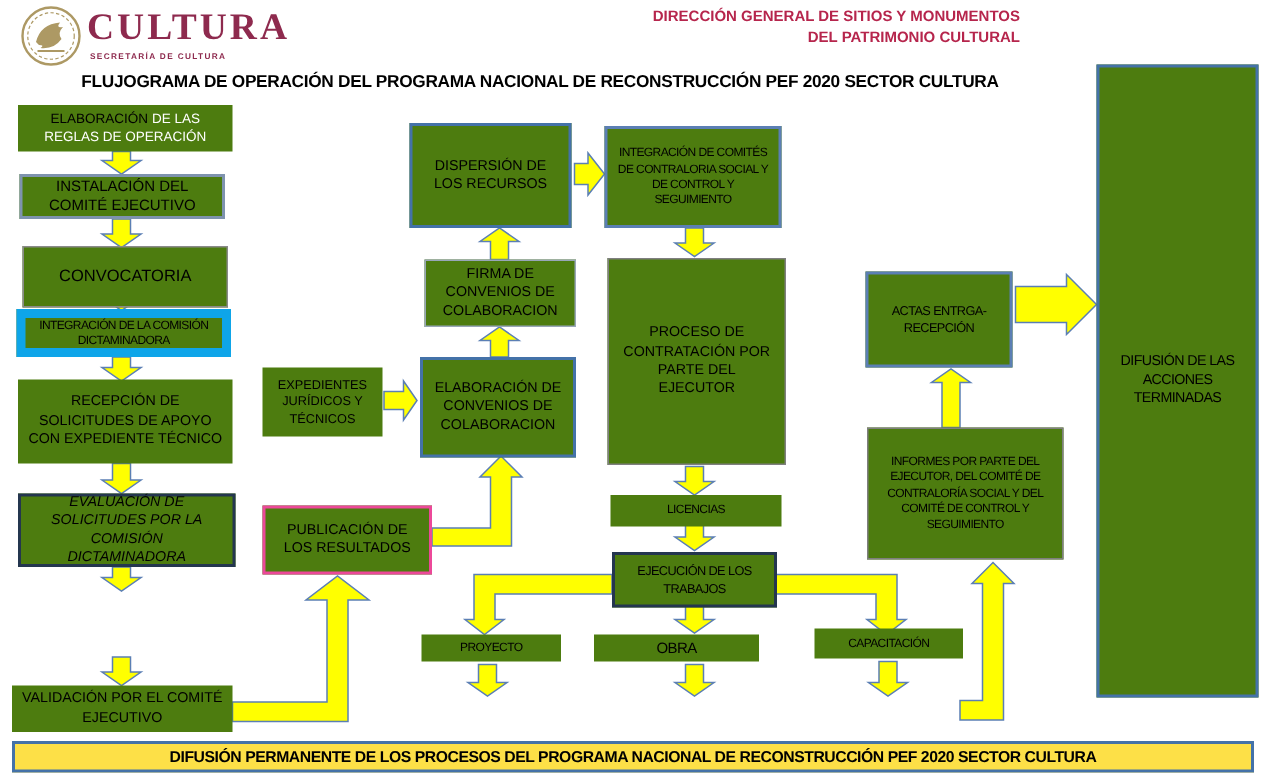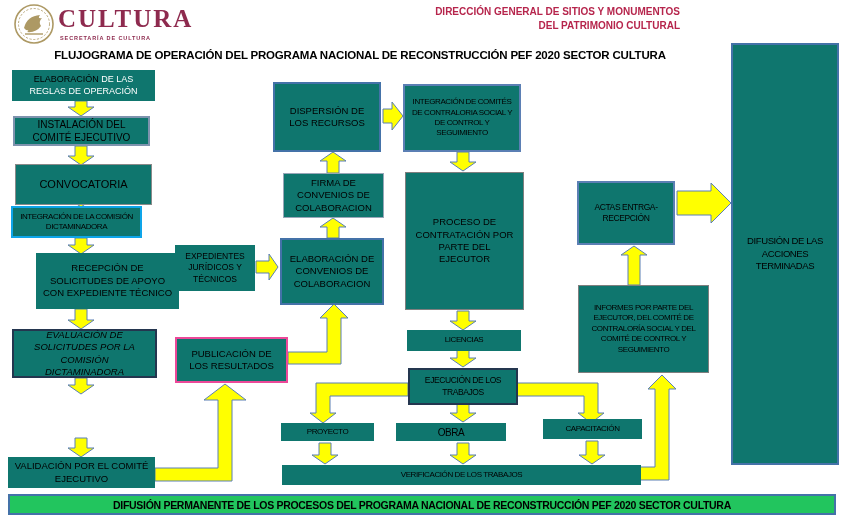--- a/index.html
+++ b/index.html
@@ -9,25 +9,25 @@
   .emblem{position:absolute;left:13px;top:3px;width:42px;height:42px;}
   .brand{position:absolute;left:58px;top:5px;font-family:"Liberation Serif",serif;
          font-weight:bold;font-size:25px;letter-spacing:2px;color:#8E2A4E;}
   .brand-sub{position:absolute;left:60px;top:35px;font-size:5.5px;font-weight:bold;
              letter-spacing:0.9px;color:#8E2A4E;}
   .dept{position:absolute;left:360px;top:5px;width:320px;text-align:right;
         font-weight:bold;font-size:10px;line-height:1.4;color:#B6254C;letter-spacing:0px;}
   .title{position:absolute;left:30px;top:49px;width:660px;text-align:center;
          font-weight:bold;font-size:11.5px;letter-spacing:-0.2px;color:#000;}
   
-  .box{position:absolute;background:#0f766e;display:flex;align-items:center;justify-content:center;
+  .box{position:absolute;background:#4d7c0f;display:flex;align-items:center;justify-content:center;
        text-align:center;color:#000;line-height:1.3;box-sizing:border-box;padding:1px 6px;z-index:2;}
   .nw{letter-spacing:-0.4px;}
   .arrows{position:absolute;left:0;top:0;z-index:1;}
-  .footer-bar{position:absolute;left:8px;top:494px;width:828px;height:21px;background:#22c55e;
+  .footer-bar{position:absolute;left:8px;top:494px;width:828px;height:21px;background:#fde047;
               border:2px solid #4472A8;box-sizing:border-box;display:flex;align-items:center;
               justify-content:center;font-weight:bold;font-size:10.5px;letter-spacing:-0.3px;z-index:2;}
 </style>
 </head>
 <body>
 
 <div class="canvas">
 
   <svg class="emblem" viewBox="0 0 42 42">
     <circle cx="21" cy="21" r="19" fill="none" stroke="#AD9964" stroke-width="1.6"></circle>
@@ -78,39 +78,38 @@
 
       <polygon points="677,191 711,191 711,183 731,203 711,223 711,215 677,215"></polygon>
     </g>
   </svg>
 
   <div class="box" style="left:12px;top:70px;width:143px;height:31px;font-size:9px;">
     <span><span style="color:#000;">ELABORACIÓN</span><span style="color:#fff;"> DE LAS REGLAS DE OPERACIÓN</span></span>
   </div>
   <div class="box" style="left:13px;top:116px;width:137px;height:30px;font-size:10px;border:2px solid #7E93AE;">INSTALACIÓN DEL COMITÉ EJECUTIVO</div>
   <div class="box" style="left:15px;top:164px;width:137px;height:41px;font-size:11px;border:1.5px solid #8a8a8a;">CONVOCATORIA</div>
-  <div class="box nw" style="left:11px;top:206px;width:131px;height:32px;font-size:8px;border:2px solid #0ea5e9;">INTEGRACIÓN  DE LA COMISIÓN DICTAMINADORA</div>
-  <div class="box" style="left:12px;top:253px;width:143px;height:56px;font-size:9.5px;margin-left:24px;">RECEPCIÓN DE SOLICITUDES DE APOYO CON EXPEDIENTE TÉCNICO</div>
+  <div class="box nw" style="left:11px;top:206px;width:143px;height:32px;font-size:8px;border:6px solid #0ea5e9;">INTEGRACIÓN  DE LA COMISIÓN DICTAMINADORA</div>
+  <div class="box" style="left:12px;top:253px;width:143px;height:56px;font-size:9.5px;">RECEPCIÓN DE SOLICITUDES DE APOYO CON EXPEDIENTE TÉCNICO</div>
   <div class="box" style="left:12px;top:329px;width:145px;height:49px;font-size:9.5px;border:2px solid #24364F;font-style:italic;">EVALUACIÓN  DE SOLICITUDES POR  LA COMISIÓN DICTAMINADORA</div>
   <div class="box" style="left:8px;top:457px;width:147px;height:31px;font-size:9.5px;">VALIDACIÓN  POR EL COMITÉ EJECUTIVO</div>
 
   <div class="box" style="left:175px;top:245px;width:80px;height:46px;font-size:8.5px;">EXPEDIENTES JURÍDICOS  Y TÉCNICOS</div>
   <div class="box" style="left:175px;top:337px;width:113px;height:46px;font-size:9.5px;border:2px solid #ec4899;">PUBLICACIÓN DE LOS RESULTADOS</div>
   <div class="box" style="left:280px;top:238px;width:104px;height:67px;font-size:9.5px;border:2px solid #4472A8;">ELABORACIÓN DE CONVENIOS DE COLABORACION</div>
   <div class="box" style="left:283px;top:173px;width:101px;height:45px;font-size:9.5px;border:1.5px solid #98A6B8;">FIRMA DE CONVENIOS DE COLABORACION</div>
   <div class="box" style="left:273px;top:82px;width:108px;height:70px;font-size:9.5px;border:2px solid #4472A8;text-align:center;">DISPERSIÓN DE LOS RECURSOS</div>
 
   <div class="box nw" style="left:403px;top:84px;width:118px;height:68px;font-size:8px;border:2px solid #5B7FB4;">INTEGRACIÓN DE COMITÉS DE CONTRALORIA SOCIAL Y DE CONTROL Y SEGUIMIENTO</div>
   <div class="box" style="left:405px;top:172px;width:119px;height:138px;font-size:9.5px;border:1.5px solid #7F7F7F;">PROCESO DE CONTRATACIÓN POR PARTE DEL EJECUTOR</div>
   <div class="box nw" style="left:407px;top:330px;width:114px;height:21px;font-size:8px;">LICENCIAS</div>
   <div class="box nw" style="left:408px;top:368px;width:110px;height:37px;font-size:8.5px;border:2px solid #24364F;">EJECUCIÓN  DE LOS TRABAJOS</div>
   <div class="box nw" style="left:281px;top:423px;width:93px;height:18px;font-size:8px;">PROYECTO</div>
   <div class="box nw" style="left:396px;top:423px;width:110px;height:18px;font-size:10px;">OBRA</div>
   <div class="box nw" style="left:543px;top:419px;width:99px;height:20px;font-size:8px;">CAPACITACIÓN</div>
-  <div class="box nw" style="left:282px;top:465px;width:359px;height:20px;font-size:8px;">VERIFICACIÓN  DE LOS  TRABAJOS</div>
 
   <div class="box nw" style="left:577px;top:181px;width:98px;height:64px;font-size:8.5px;border:2px solid #5B7FB4;">ACTAS ENTRGA- RECEPCIÓN</div>
   <div class="box nw" style="left:578px;top:285px;width:131px;height:88px;font-size:8px;border:1.5px solid #7F7F7F;">INFORMES POR PARTE DEL EJECUTOR, DEL COMITÉ DE CONTRALORÍA SOCIAL Y DEL COMITÉ DE CONTROL Y SEGUIMIENTO</div>
   <div class="box nw" style="left:731px;top:43px;width:108px;height:422px;font-size:9.5px;border:2px solid #4472A8;">DIFUSIÓN DE LAS ACCIONES TERMINADAS</div>
 
   <div class="footer-bar nw">DIFUSIÓN PERMANENTE DE LOS PROCESOS DEL PROGRAMA NACIONAL DE RECONSTRUCCIÓN PEF 2020 SECTOR CULTURA</div>
 
 </div>
 
 </body></html>

